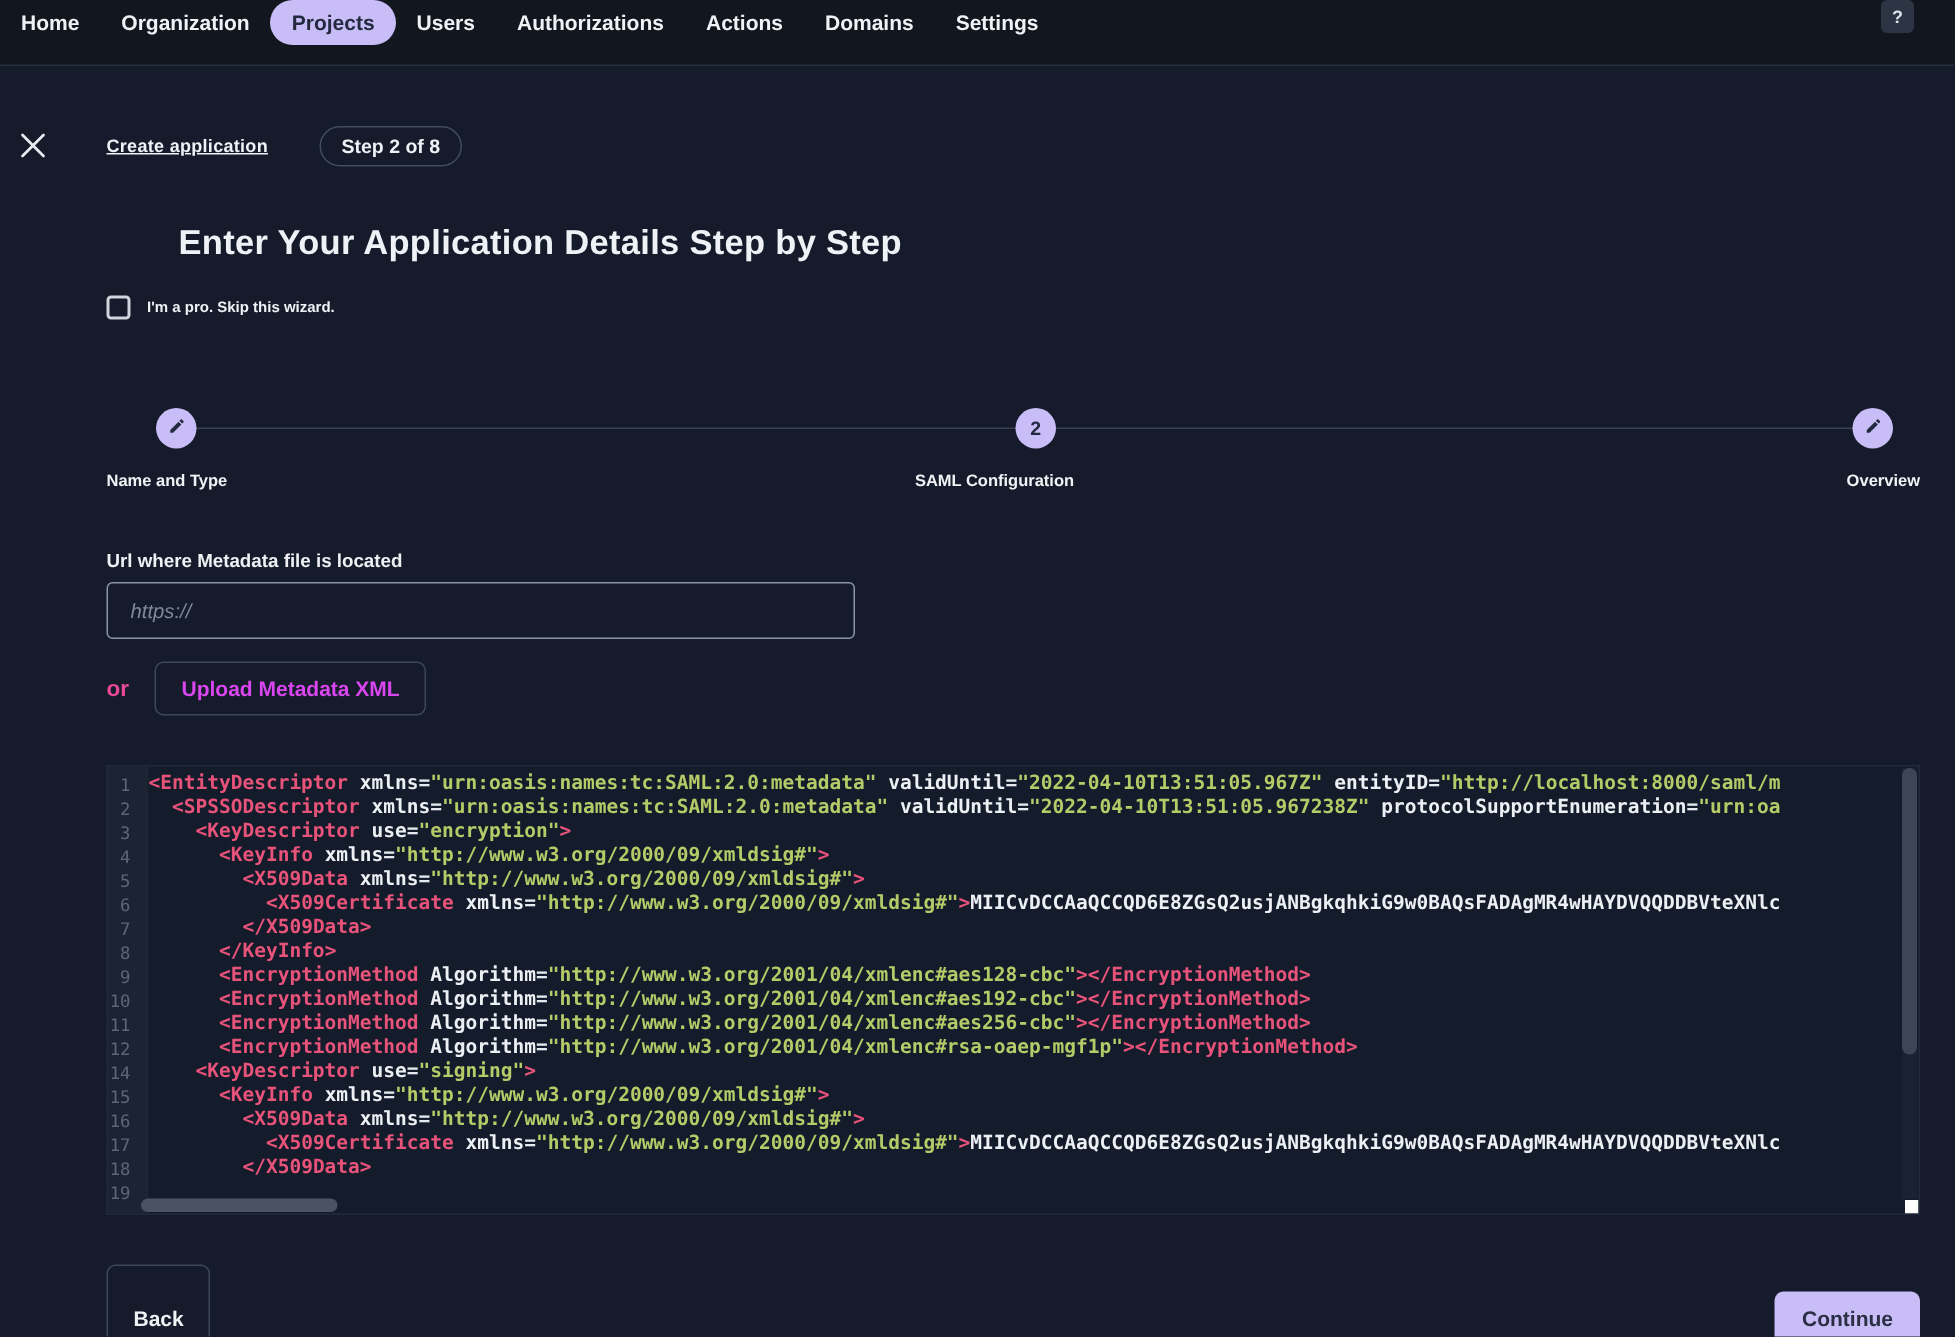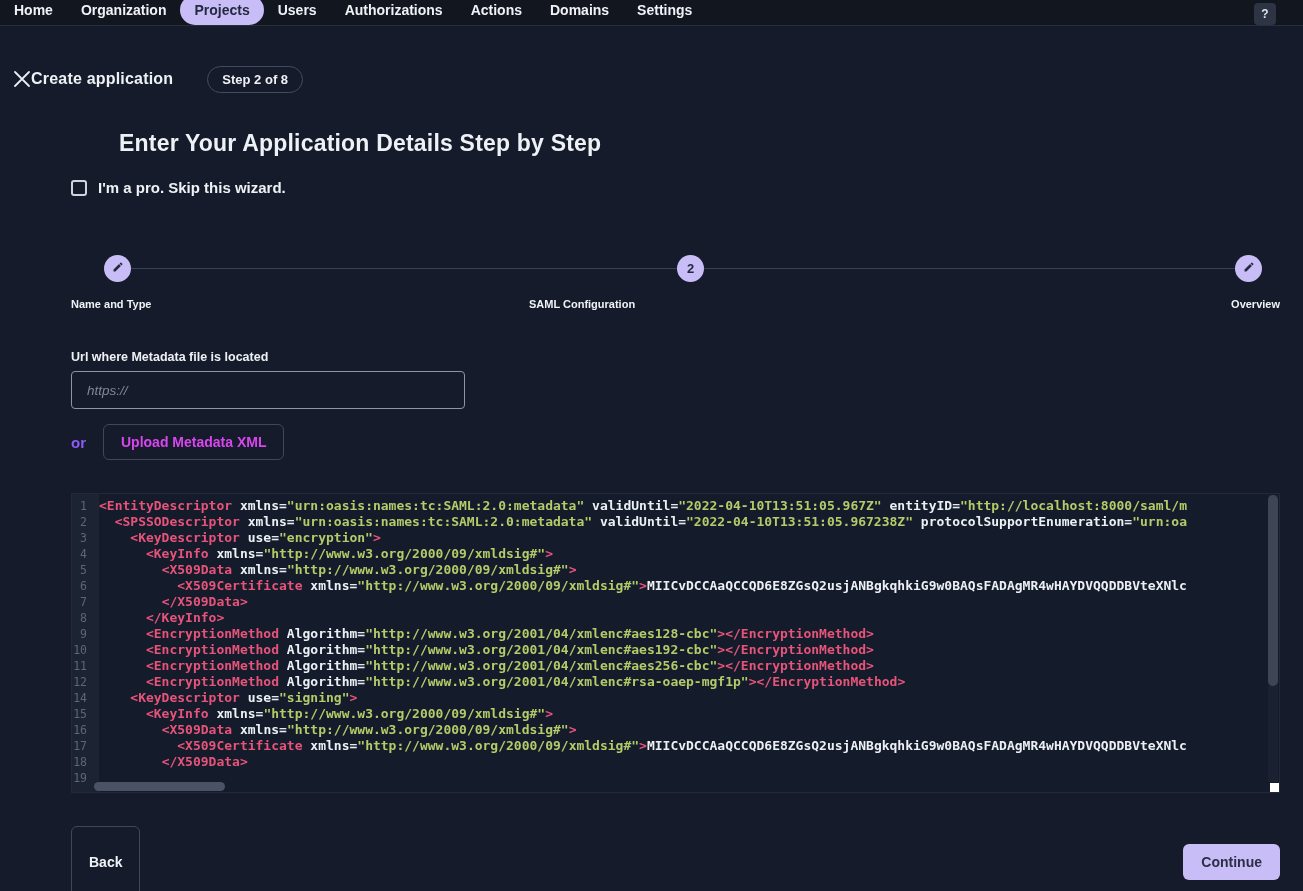--- a/index.html
+++ b/index.html
@@ -4,55 +4,55 @@
 <style>
   :root{
     --accent:#c8bdf6; --accent-text:#232a40;
     --tk-tag:#e8537a; --tk-attr:#b06ff0; --tk-str:#b5cb68; --tk-eq:#e6e9ee; --tk-txt:#eceff3;
   }
   *{margin:0;padding:0;box-sizing:border-box;}
   html,body{width:1303px;height:891px;overflow:hidden;}
   body{background:#151b2a;font-family:"Liberation Sans",sans-serif;color:#eef1f5;}
 
   
-  .topnav{height:26px;background:#11161f;border-bottom:1px solid #272e3e;display:flex;align-items:flex-end;}
+  .topnav{height:44px;background:#11161f;border-bottom:1px solid #272e3e;display:flex;align-items:flex-start;}
   .nav-item{padding:7px 14px;font-size:14px;font-weight:600;color:#f0f2f6;border-radius:16px;cursor:pointer;white-space:nowrap;}
   .nav-item.active{background:var(--accent);color:var(--accent-text);}
   .help-btn{margin-left:auto;margin-right:27px;width:22px;height:22px;background:#2d3443;border-radius:4px;
     display:flex;align-items:center;justify-content:center;font-size:12px;font-weight:700;color:#dfe3ea;cursor:pointer;}
 
   
   .page{padding:0 23px 0 0;}
   .header-row{display:flex;align-items:center;margin:39px 0 0 12px;height:28px;}
   .close-btn{width:19px;height:19px;cursor:pointer;display:flex;align-items:center;justify-content:center;}
-  .page-title{font-size:16px;font-weight:700;letter-spacing:.2px;}
+  .page-title{font-size:12px;font-weight:700;margin-left:40px;letter-spacing:.2px;text-decoration:underline;}
   .step-badge{margin-left:34px;border:1px solid #434b5e;border-radius:14px;padding:5px 14px;font-size:13px;font-weight:700;color:#eef1f5;}
 
   .content{padding-left:71px;}
   h1.wizard-heading{font-size:23px;font-weight:700;margin-top:37px;letter-spacing:.2px;margin-left:48px;}
   .skip-row{display:flex;align-items:center;margin-top:22px;cursor:pointer;}
   .checkbox{width:16px;height:16px;border:2px solid #cfd4dd;border-radius:3px;background:transparent;}
-  .skip-label{margin-left:11px;font-size:15px;font-weight:700;}
+  .skip-label{margin-left:11px;font-size:10px;font-weight:700;}
 
   
   .stepper{position:relative;height:58px;margin-top:59px;}
   .step-line{position:absolute;top:13px;left:47px;right:31px;height:1px;background:#3a4152;}
   .step-circle{position:absolute;top:0;width:27px;height:27px;border-radius:50%;background:var(--accent);
     display:flex;align-items:center;justify-content:center;font-size:13px;font-weight:700;color:var(--accent-text);cursor:pointer;}
   .step-circle.c1{left:33px;} .step-circle.c2{left:606px;} .step-circle.c3{left:1164px;}
   .step-label{position:absolute;top:43px;font-size:11px;font-weight:700;color:#f0f2f6;}
-  .step-label.l1{left:0;} .step-label.l2{left:458px;width:300px;text-align:left;} .step-label.l3{right:0;}
+  .step-label.l1{left:0;} .step-label.l2{left:442px;width:300px;text-align:center;} .step-label.l3{right:0;}
 
   
   .url-label{margin-top:37px;font-size:12.5px;font-weight:600;color:#eef0f4;}
-  .url-input{margin-top:7px;width:394px;height:38px;background:transparent;border:1px solid #8e95a6;border-radius:4px;
+  .url-input{margin-top:7px;width:499px;height:38px;background:transparent;border:1px solid #8e95a6;border-radius:4px;
     color:#eef1f5;font-size:14px;padding:0 15px;font-family:"Liberation Sans",sans-serif;outline:none;display:block;}
   .url-input::placeholder{font-style:italic;color:#7f8899;font-size:13.5px;}
   .or-row{display:flex;align-items:center;margin-top:15px;}
-  .or-label{font-size:15px;font-weight:600;color:#8b5cf6;text-align:right;}
+  .or-label{font-size:15px;font-weight:600;color:#ec4899;text-align:right;}
   .upload-btn{margin-left:17px;background:transparent;border:1px solid #3f4759;border-radius:6px;color:#d946ef;
     font-size:14px;font-weight:700;padding:9px 17px;cursor:pointer;font-family:"Liberation Sans",sans-serif;}
 
   
   .editor{position:relative;margin-top:33px;height:300px;background:#141c2c;border:1px solid #222a3a;overflow:hidden;cursor:text;}
   .gutter-bg{position:absolute;left:0;top:0;bottom:0;width:27px;background:#1c2434;}
   .code-lines{position:relative;padding-top:4px;}
   .code-row{height:16px;display:flex;white-space:pre;}
   .ln{width:21px;padding-right:6px;text-align:right;flex:0 0 auto;font-family:"DejaVu Sans Mono",monospace;
     font-size:11.5px;line-height:16px;color:#5d6678;}

